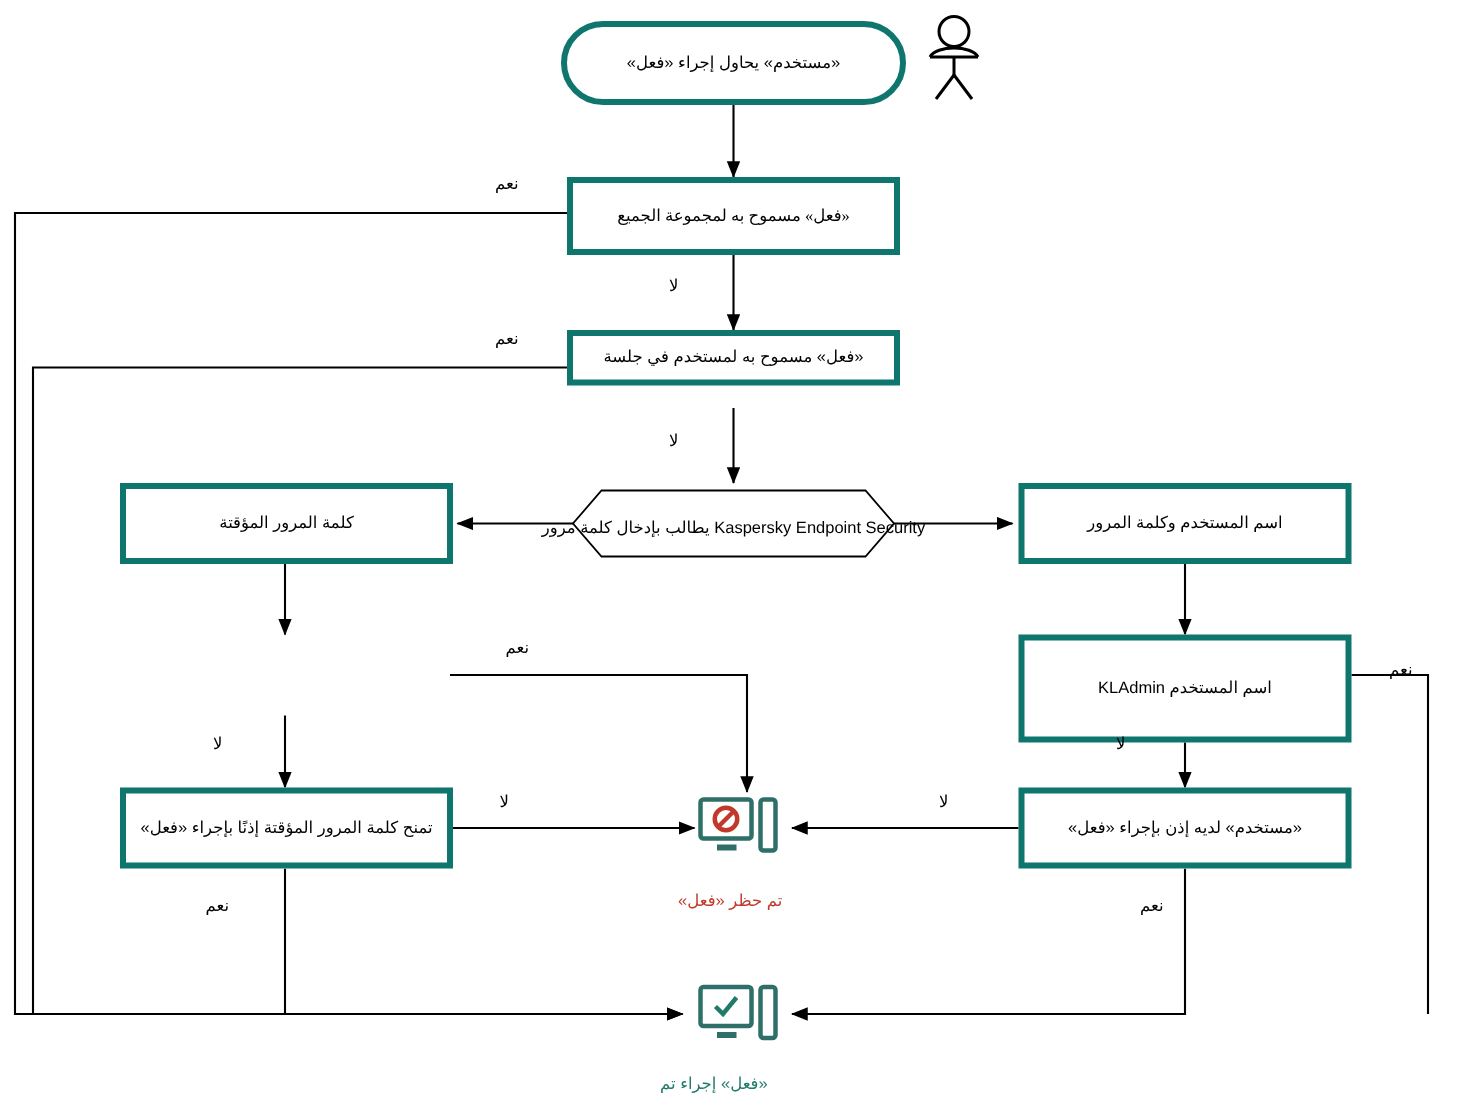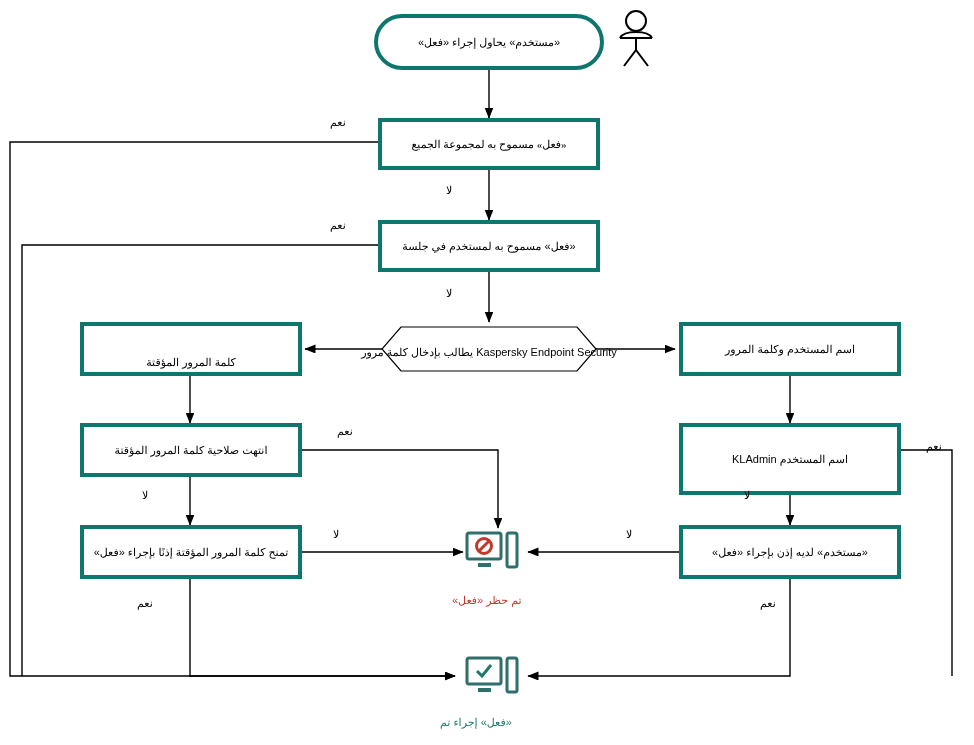--- a/index.html
+++ b/index.html
@@ -139,42 +139,39 @@
   </div>
 
   <div class="node terminator" style="left:374px; top:14px; width:230px; height:56px;">
     <span>«مستخدم» يحاول إجراء «فعل»</span>
   </div>
 
   <div class="node" style="left:378px; top:118px; width:222px; height:52px;font-family:Liberation Serif, serif;">
     <span>«فعل» مسموح به لمجموعة الجميع</span>
   </div>
 
-  <div class="node" style="left:378px; top:220px; width:222px; height:52px;">
+  <div class="node" style="left:378px; top:220px; width:222px; height:37px;">
     <span>«فعل» مسموح به لمستخدم في جلسة</span>
   </div>
 
   <div class="node hexagon" style="left:381px; top:326px; width:216px; height:52px;justify-content:center;">
     <svg width="216" height="46" viewBox="0 0 216 46" style="position:absolute; left:0; top:0;">
       <polygon points="20,1 196,1 215,23 196,45 20,45 1,23" fill="#ffffff" stroke="#000000" stroke-width="1.2"></polygon>
     </svg>
     <span class="hex-label">Kaspersky Endpoint Security يطالب بإدخال كلمة مرور</span>
   </div>
 
-  <div class="node" style="left:80px; top:322px; width:222px; height:54px;align-items:flex-end;">
+  <div class="node" style="left:80px; top:322px; width:222px; height:54px;">
     <span>كلمة المرور المؤقتة</span>
   </div>
 
   <div class="node" style="left:679px; top:322px; width:222px; height:54px;">
     <span>اسم المستخدم وكلمة المرور</span>
   </div>
 
-  <div class="node" style="left:80px; top:423px; width:222px; height:54px;">
-    <span>انتهت صلاحية كلمة المرور المؤقتة</span>
-  </div>
 
   <div class="node" style="left:679px; top:423px; width:222px; height:72px;">
     <span>اسم المستخدم KLAdmin</span>
   </div>
 
   <div class="node" style="left:80px; top:525px; width:222px; height:54px;">
     <span>تمنح كلمة المرور المؤقتة إذنًا بإجراء «فعل»</span>
   </div>
 
   <div class="node" style="left:679px; top:525px; width:222px; height:54px;">

